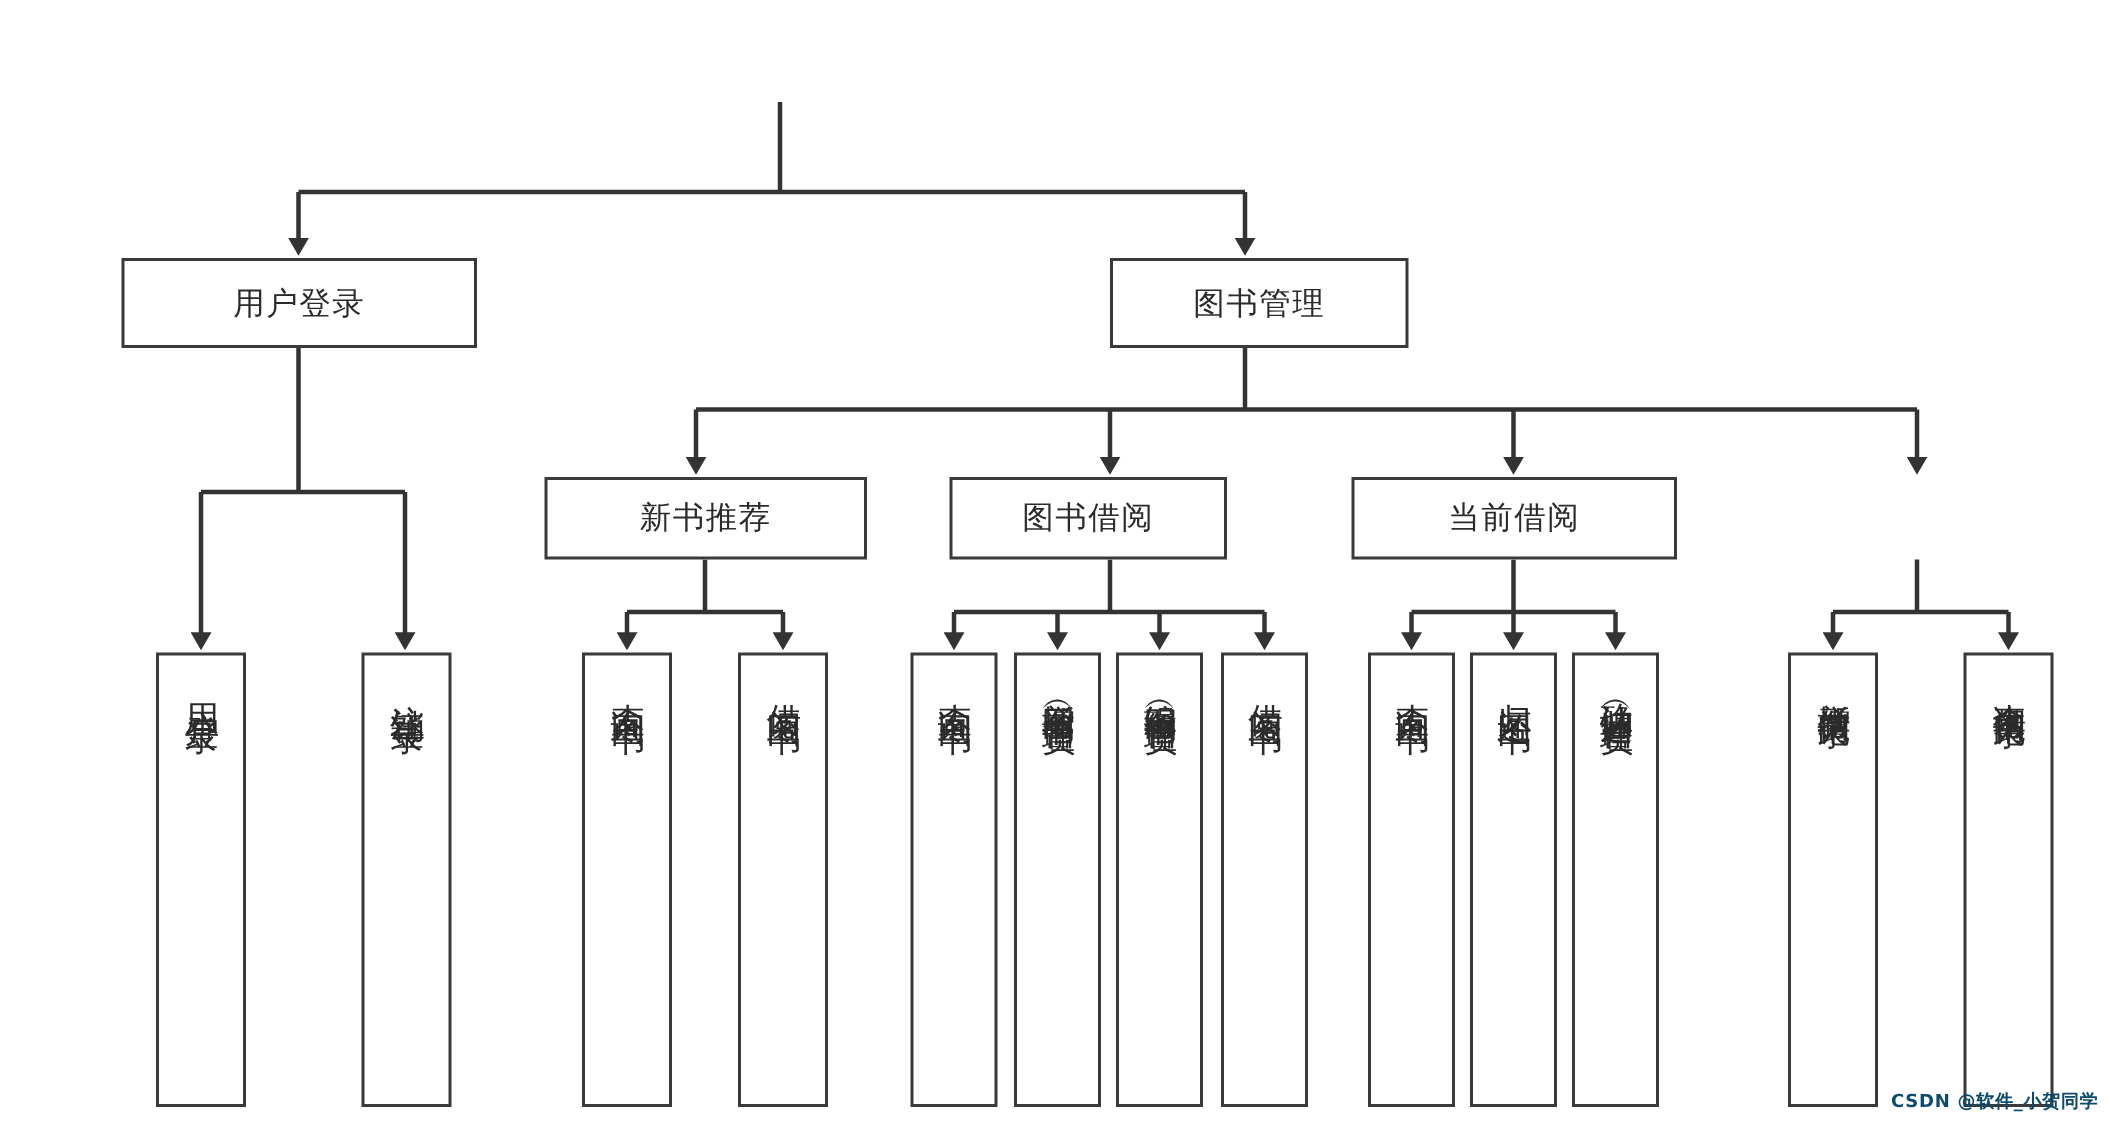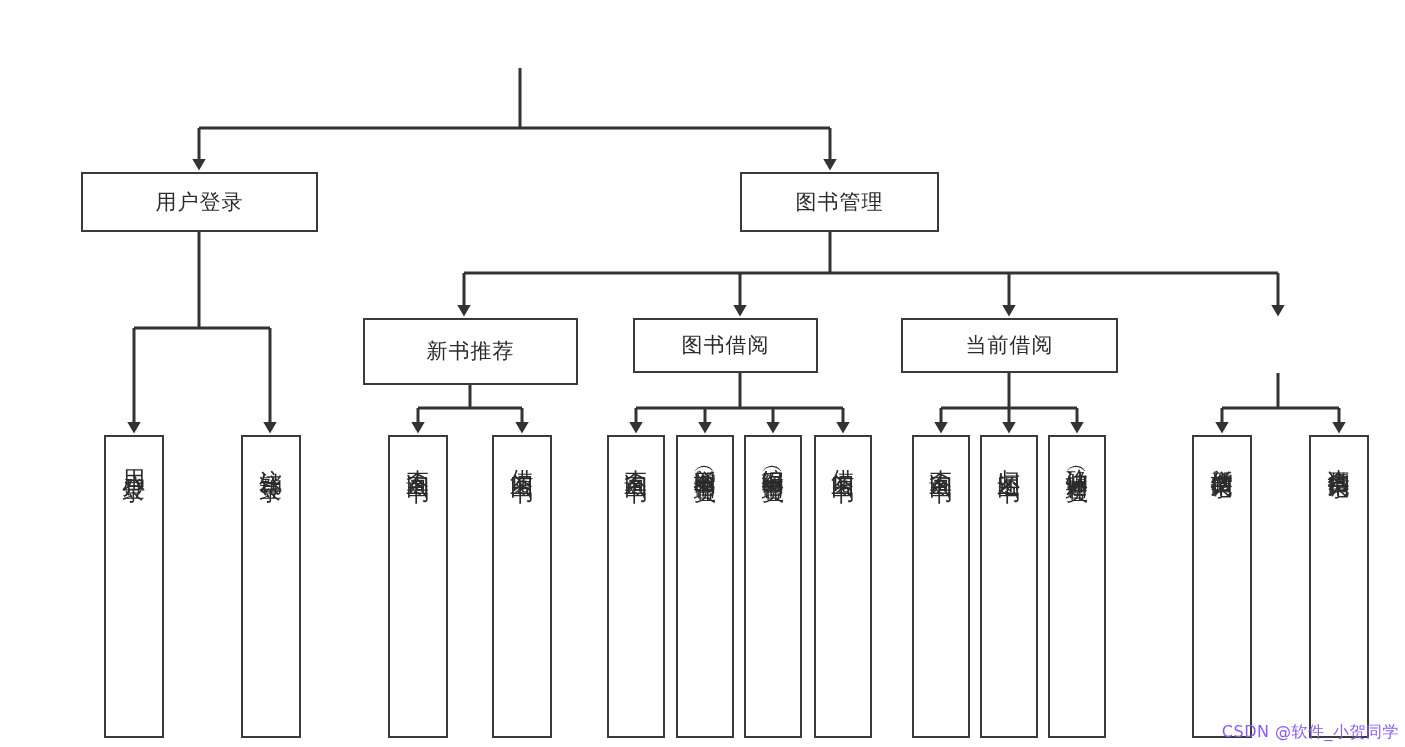--- a/index.html
+++ b/index.html
@@ -41,25 +41,26 @@
     font-size:23px;
     letter-spacing:4px;
     white-space:normal;
   }
   .node.leaf.tall .lbl{font-size:22px;letter-spacing:2px;}
   .node.root .lbl{font-size:22px;}
   .watermark{
     position:absolute;
     right:6px;
     bottom:4px;
-    font-size:16px;
-    color:#8b5cf6;
+    font-size:12px;
+    color:#0c4a6e;
     letter-spacing:0.5px;
     white-space:nowrap;
     user-select:none;
+    font-weight:bold;
   }
 </style>
 </head>
 <body>
 
 <div id="stage">
 
   <svg id="wires" viewBox="0 0 1405 747" xmlns="http://www.w3.org/2000/svg">
     <defs>
       <marker id="arr" markerWidth="12" markerHeight="14" refX="1.5" refY="7" orient="auto" markerUnits="userSpaceOnUse">
@@ -114,21 +115,21 @@
   </svg>
 
 
   <div class="node" style="left:81px;top:172px;width:237px;height:60px;">
     <span class="lbl">用户登录</span>
   </div>
   <div class="node" style="left:716px;top:172px;width:199px;height:60px;margin-left:24px;">
     <span class="lbl">图书管理</span>
   </div>
 
-  <div class="node" style="left:363px;top:318px;width:215px;height:67px;">
+  <div class="node" style="left:363px;top:318px;width:215px;height:55px;">
     <span class="lbl">新书推荐</span>
   </div>
   <div class="node" style="left:633px;top:318px;width:185px;height:55px;">
     <span class="lbl">图书借阅</span>
   </div>
   <div class="node" style="left:901px;top:318px;width:217px;height:55px;">
     <span class="lbl">当前借阅</span>
   </div>
 
   <div class="node leaf" style="left:104px;top:435px;width:60px;height:303px;">

